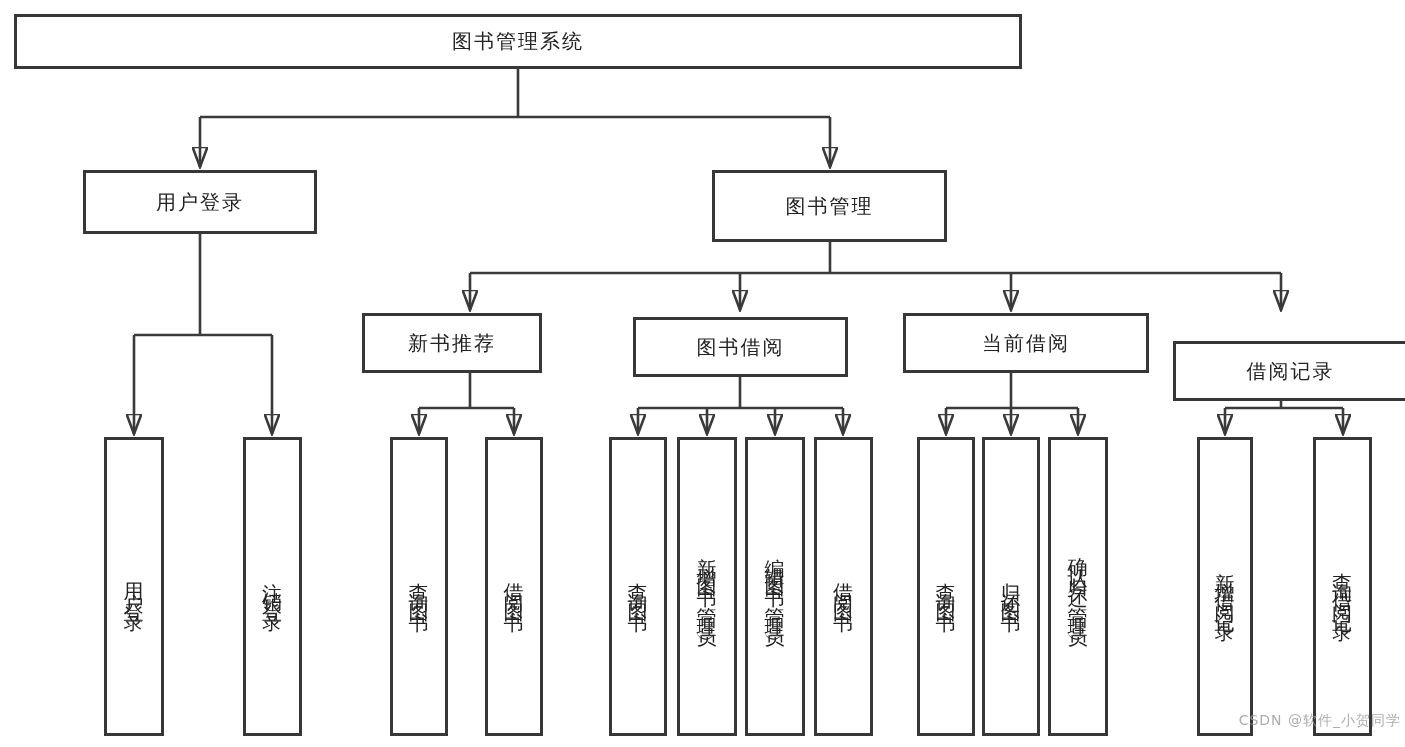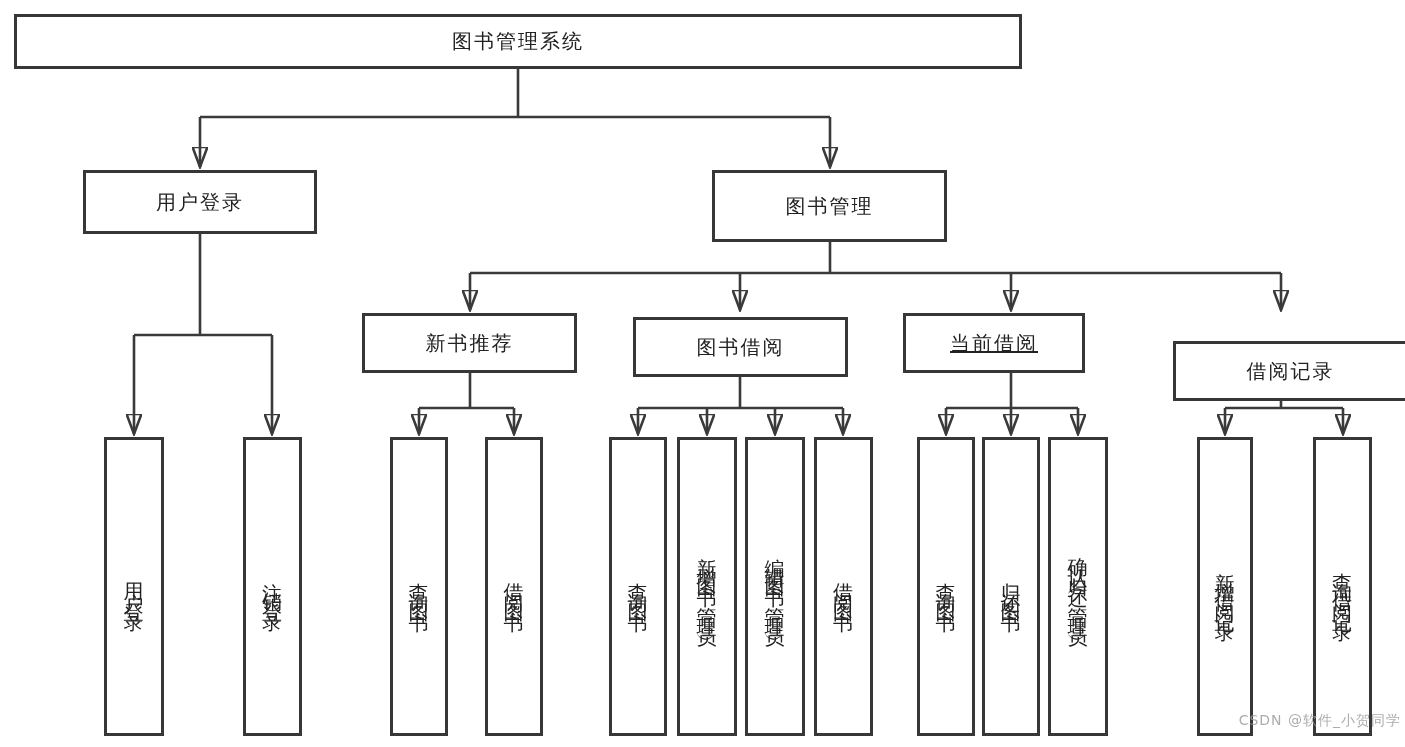--- a/index.html
+++ b/index.html
@@ -48,23 +48,23 @@
     text-orientation: mixed;
     font-size: 20px;
     letter-spacing: 10px;
     line-height: 1;
     white-space: nowrap;
   }
   
   .n-root        { left: 14px;   top: 14px;  width: 1008px; height: 55px; }
   .n-user-login  { left: 83px;   top: 170px; width: 234px;  height: 64px; }
   .n-book-mgmt   { left: 712px;  top: 170px; width: 235px;  height: 72px; }
-  .n-new-book    { left: 362px;  top: 313px; width: 215px;  height: 60px; }
+  .n-new-book    { left: 362px;  top: 313px; width: 180px;  height: 60px; }
   .n-borrow      { left: 633px;  top: 317px; width: 215px;  height: 60px; }
-  .n-current     { left: 903px;  top: 313px; width: 182px;  height: 60px; text-decoration: underline; }
+  .n-current     { left: 903px;  top: 313px; width: 246px;  height: 60px; }
   .n-records     { left: 1173px; top: 313px; width: 235px;  height: 60px; margin-top: 28px; }
   .n-ul-login    { left: 104px;  top: 437px; width: 60px;   height: 299px; }
   .n-ul-logout   { left: 243px;  top: 437px; width: 59px;   height: 299px; }
   .n-nb-query    { left: 390px;  top: 437px; width: 58px;   height: 299px; }
   .n-nb-borrow   { left: 485px;  top: 437px; width: 58px;   height: 299px; }
   .n-bb-query    { left: 609px;  top: 437px; width: 58px;   height: 299px; }
   .n-bb-add      { left: 677px;  top: 437px; width: 60px;   height: 299px; }
   .n-bb-edit     { left: 745px;  top: 437px; width: 60px;   height: 299px; }
   .n-bb-borrow   { left: 814px;  top: 437px; width: 59px;   height: 299px; }
   .n-cb-query    { left: 917px;  top: 437px; width: 58px;   height: 299px; }

